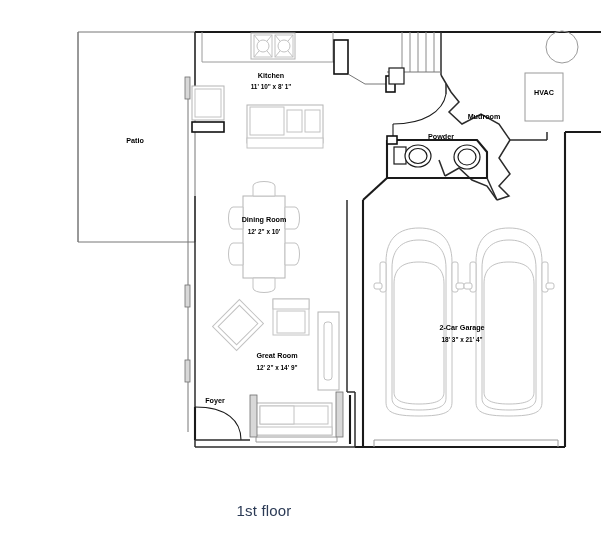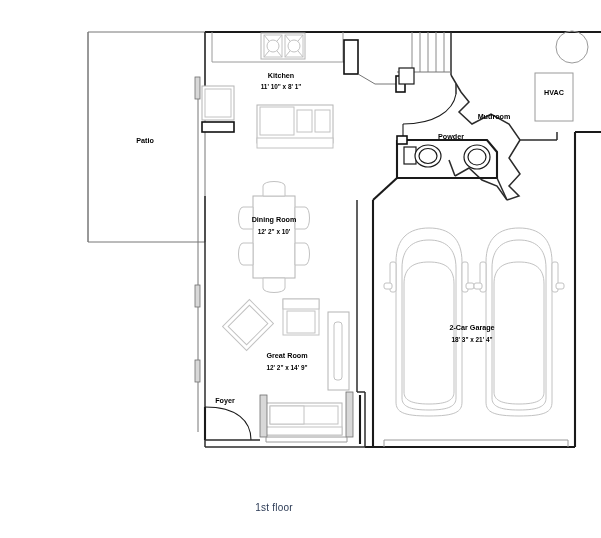--- a/index.html
+++ b/index.html
@@ -2,28 +2,28 @@
 <html><head>
 <meta charset="utf-8">
 <style>
   html,body{margin:0;padding:0;background:#ffffff;}
   body{
     width:601px;height:538px;
     font-family:"Liberation Sans", sans-serif;
     overflow:hidden;
     position:relative;
   }
-  #plan-root{position:absolute;left:14px;top:0;width:477px;height:538px;padding-left:43px;}
+  #plan-root{position:absolute;left:4px;top:0;width:477px;height:538px;padding-left:43px;}
   #floorplan-svg{display:block;}
   .caption{
     position:absolute;
     left:0;right:0;
     top:502px;
     text-align:center;
-    font-size:10px;
+    font-size:15px;
     color:#2b3a55;
     letter-spacing:.2px;
     font-family:"Liberation Sans", sans-serif;
   }
   .rm-label{
     font-family:"Liberation Sans", sans-serif;
     font-weight:bold;
     fill:#000000;
     text-anchor:middle;
   }

